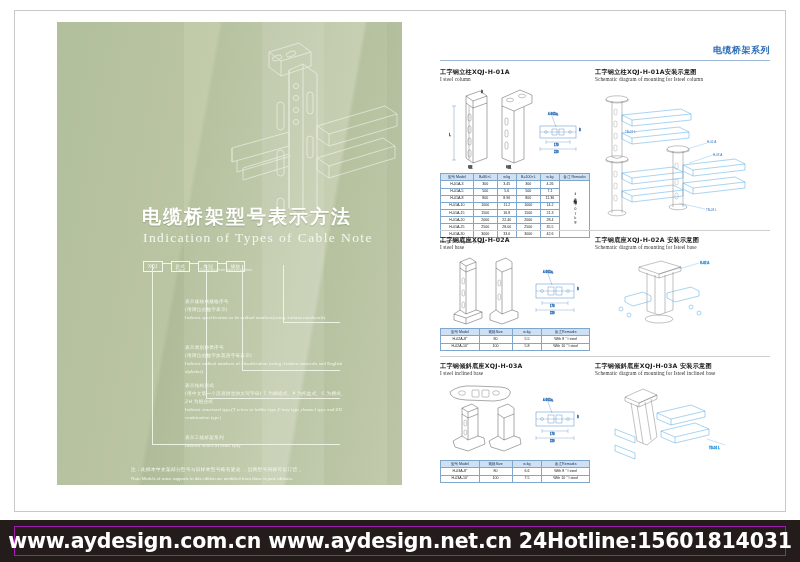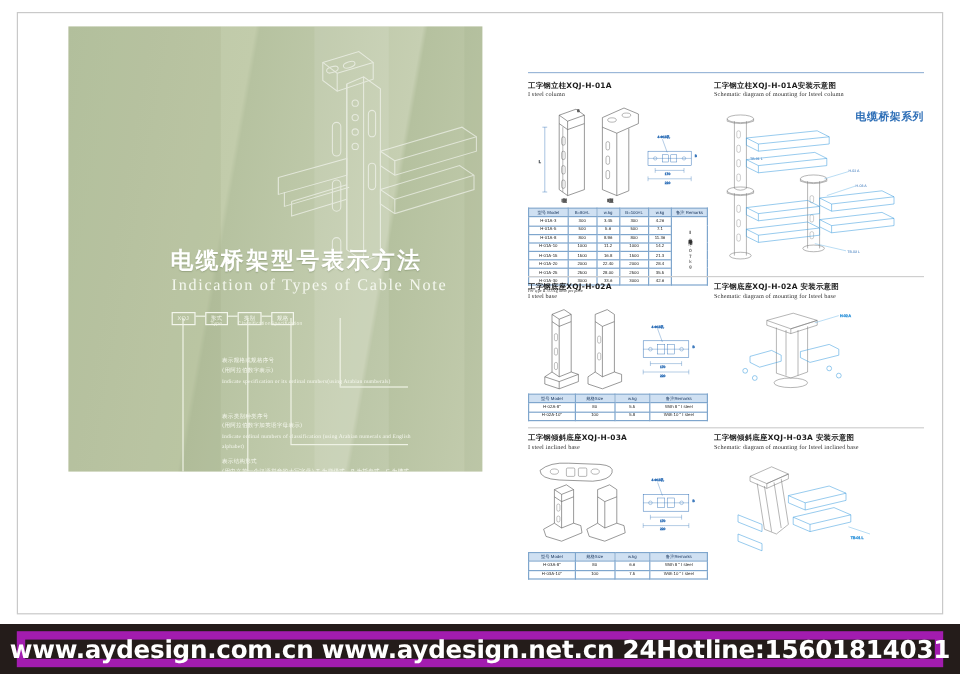--- a/index.html
+++ b/index.html
@@ -17,21 +17,21 @@
     position:absolute; left:0; top:0; width:800px; height:562px;
     background:#fff;
   }
   .page-border {
     position:absolute; left:14px; top:10px; width:772px; height:502px;
     border:1px solid #c9c9c9;
   }
 
   
   #cover {
-    position:absolute; left:57px; top:22px; width:345px; height:371px;
+    position:absolute; left:57px; top:22px; width:345px; height:463px;
     background:linear-gradient(100deg,#b9c5a4 0%,#c2ccab 38%,#b6c2a0 39%,#c6cfb2 72%,#b5c19f 73%,#c3ccae 100%);
     overflow:hidden;
   }
   #cover .band {
     position:absolute; top:0; bottom:0;
     background:rgba(255,255,255,0.07);
   }
   #cover .band.b1 { left:0; width:127px; background:rgba(140,158,113,0.14); }
   #cover .band.b2 { left:205px; width:62px; background:rgba(255,255,255,0.10); }
   #cover .band.b3 { left:330px; width:15px; background:rgba(140,158,113,0.12); }
@@ -74,21 +74,20 @@
   .cover-foot { position:absolute; left:74px; top:444px; width:262px; color:#f7f9f1; }
   .cover-foot .zh { font-size:4.7px; line-height:1.85; letter-spacing:.3px; font-family:"DejaVu Sans","Liberation Sans",sans-serif; }
   .cover-foot .en { font-size:4.7px; line-height:1.85; font-family:"Liberation Serif","DejaVu Serif",serif; }
 
   
   #sheet { position:absolute; left:440px; top:22px; width:330px; height:463px; }
   .series-title {
     position:absolute; right:0; top:22px;
     color:#2e6fb7; font-size:9px; font-weight:bold; letter-spacing:.5px;
     font-family:"DejaVu Sans","Liberation Sans",sans-serif;
-    margin-top:47px;
   }
   .series-rule { position:absolute; left:0; top:38px; width:330px; height:1px; background:#9bb7d8; }
 
   .sec { position:absolute; width:330px; }
   .sec .rule { position:absolute; left:0; top:0; width:330px; height:0.7px; background:#cfcfcf; }
   .col { position:absolute; width:150px; }
   .col.left { left:0; }
   .col.right { left:155px; }
   .hdr-zh {
     font-size:6.2px; font-weight:bold; color:#1c1c1c; letter-spacing:.2px; line-height:1.3;
@@ -120,21 +119,21 @@
     font-size:3.6px; letter-spacing:.4px; line-height:1;
     font-family:"DejaVu Sans","Liberation Sans",sans-serif;
   }
 
   
   #footer {
     position:absolute; left:0; bottom:0; width:800px; height:42px;
     background:#241c1a; display:flex; align-items:center; justify-content:center;
   }
   #footer .inner {
-    width:772px; height:30px; border:7px solid #a21caf;
+    width:772px; height:30px; border:1px solid #a21caf;
     display:flex; align-items:center; justify-content:center;
   }
   #footer .txt {
     color:#ffffff; font-size:20.5px; font-weight:bold; letter-spacing:-0.2px;
     font-family:"DejaVu Sans","Liberation Sans",sans-serif;
     white-space:nowrap;
   }
 </style>
 </head>
 <body>

